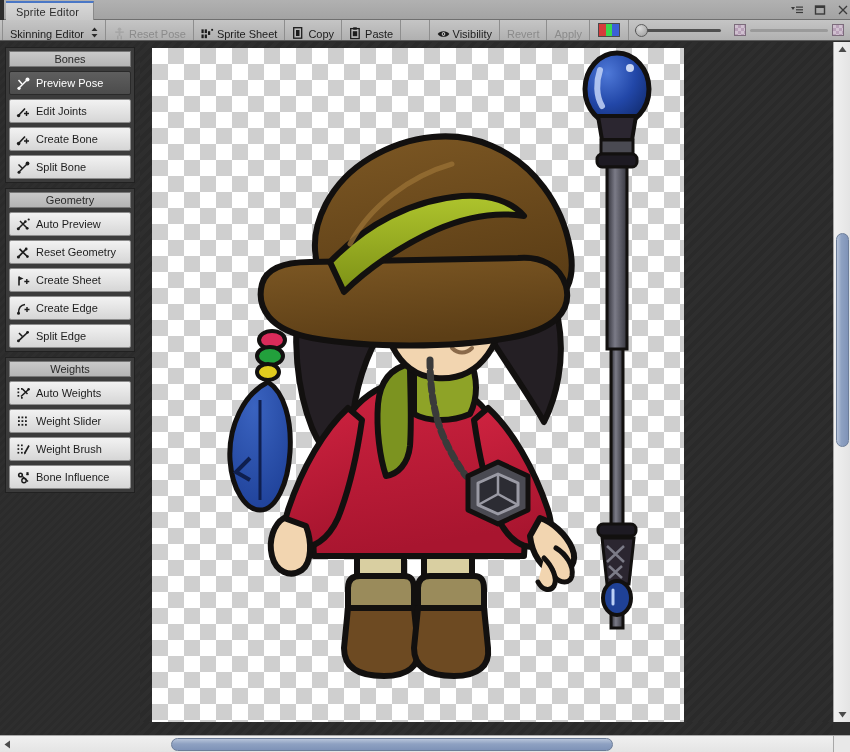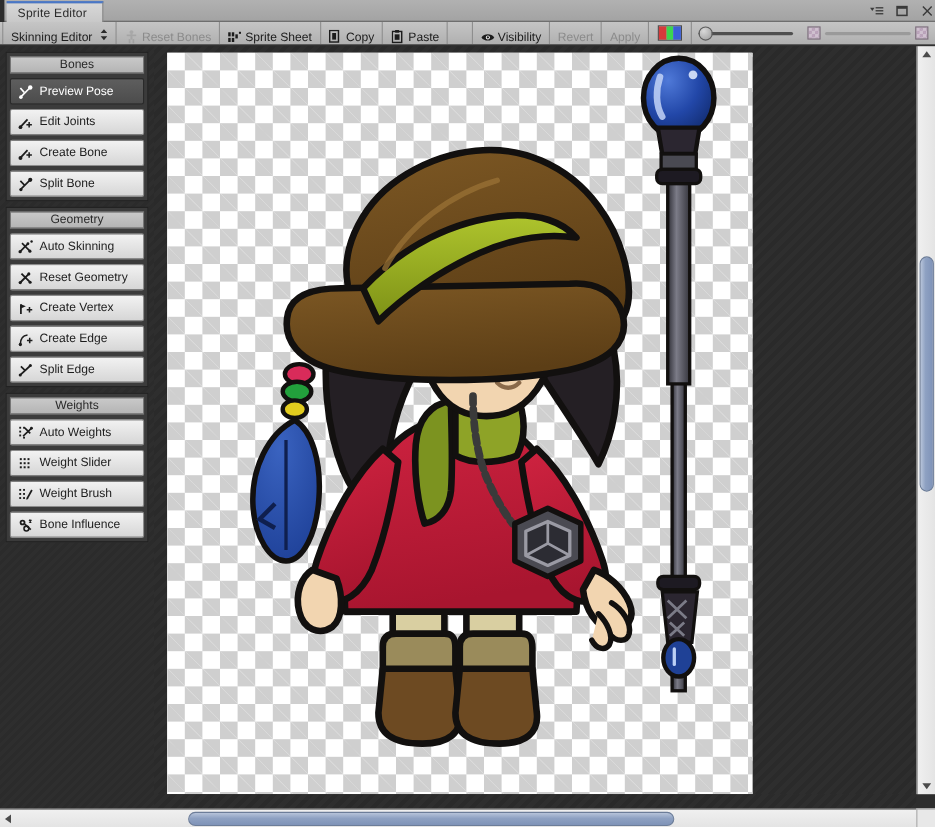--- a/index.html
+++ b/index.html
@@ -240,21 +240,21 @@
     <div class="tb-item disabled">
       <span class="ico">
         <svg width="13" height="13" viewBox="0 0 13 13">
           <circle cx="6.5" cy="2.2" r="1.8" fill="#5e5e5e"></circle>
           <rect x="5.6" y="4" width="1.8" height="5" fill="#5e5e5e"></rect>
           <rect x="2.2" y="4.4" width="8.6" height="1.5" fill="#5e5e5e"></rect>
           <rect x="4" y="8.6" width="1.5" height="3.8" fill="#5e5e5e"></rect>
           <rect x="7.5" y="8.6" width="1.5" height="3.8" fill="#5e5e5e"></rect>
         </svg>
       </span>
-      <span>Reset Bones</span>
+      <span>Reset Pose</span>
     </div>
 
     <div class="tb-item">
       <span class="ico">
         <svg width="14" height="12" viewBox="0 0 14 12">
           <rect x="0.5" y="1" width="2.4" height="4" fill="#1c1c1c"></rect>
           <rect x="0.5" y="6.5" width="2.4" height="4" fill="#1c1c1c"></rect>
           <rect x="4" y="1" width="2.4" height="4" fill="#1c1c1c"></rect>
           <rect x="4" y="6.5" width="2.4" height="4" fill="#1c1c1c"></rect>
           <rect x="7.5" y="3" width="2.4" height="4" fill="#1c1c1c"></rect>
@@ -386,42 +386,42 @@
       <div class="tbtn">
         <span class="gico">
           <svg width="15" height="15" viewBox="0 0 15 15">
             <path d="M2.5 11.5 L9 5 M4 4 L11 11" stroke="#1c1c1c" stroke-width="1.5"></path>
             <circle cx="2.3" cy="11.8" r="1.5" fill="#1c1c1c"></circle>
             <circle cx="11.2" cy="11.3" r="1.4" fill="#1c1c1c"></circle>
             <circle cx="9.4" cy="4.6" r="1.3" fill="#1c1c1c"></circle>
             <circle cx="12.7" cy="2.5" r="1.1" fill="#1c1c1c"></circle>
           </svg>
         </span>
-        <span>Auto Skinning</span>
+        <span>Auto Preview</span>
       </div>
       <div class="tbtn">
         <span class="gico">
           <svg width="15" height="15" viewBox="0 0 15 15">
             <path d="M2.5 11.8 L10 4.2 M3.5 3.8 L11.3 11.5" stroke="#1c1c1c" stroke-width="1.7"></path>
             <circle cx="2.4" cy="11.9" r="1.5" fill="#1c1c1c"></circle>
             <circle cx="11.4" cy="11.6" r="1.4" fill="#1c1c1c"></circle>
             <circle cx="10.2" cy="4" r="1.4" fill="#1c1c1c"></circle>
           </svg>
         </span>
         <span>Reset Geometry</span>
       </div>
       <div class="tbtn">
         <span class="gico">
           <svg width="15" height="15" viewBox="0 0 15 15">
             <path d="M3 12.5 L3 3.5" stroke="#1c1c1c" stroke-width="1.6"></path>
             <path d="M3 3.5 L7.5 5.5 L3 7.5" fill="#1c1c1c"></path>
             <path d="M10.8 6 L10.8 11 M8.3 8.5 L13.3 8.5" stroke="#1c1c1c" stroke-width="1.4"></path>
           </svg>
         </span>
-        <span>Create Vertex</span>
+        <span>Create Sheet</span>
       </div>
       <div class="tbtn">
         <span class="gico">
           <svg width="15" height="15" viewBox="0 0 15 15">
             <path d="M2.5 12 C2.5 6 5 4 9 3.5" stroke="#1c1c1c" stroke-width="1.5" fill="none"></path>
             <circle cx="2.5" cy="12.2" r="1.5" fill="#1c1c1c"></circle>
             <path d="M11 6 L11 11 M8.5 8.5 L13.5 8.5" stroke="#1c1c1c" stroke-width="1.4"></path>
           </svg>
         </span>
         <span>Create Edge</span>

